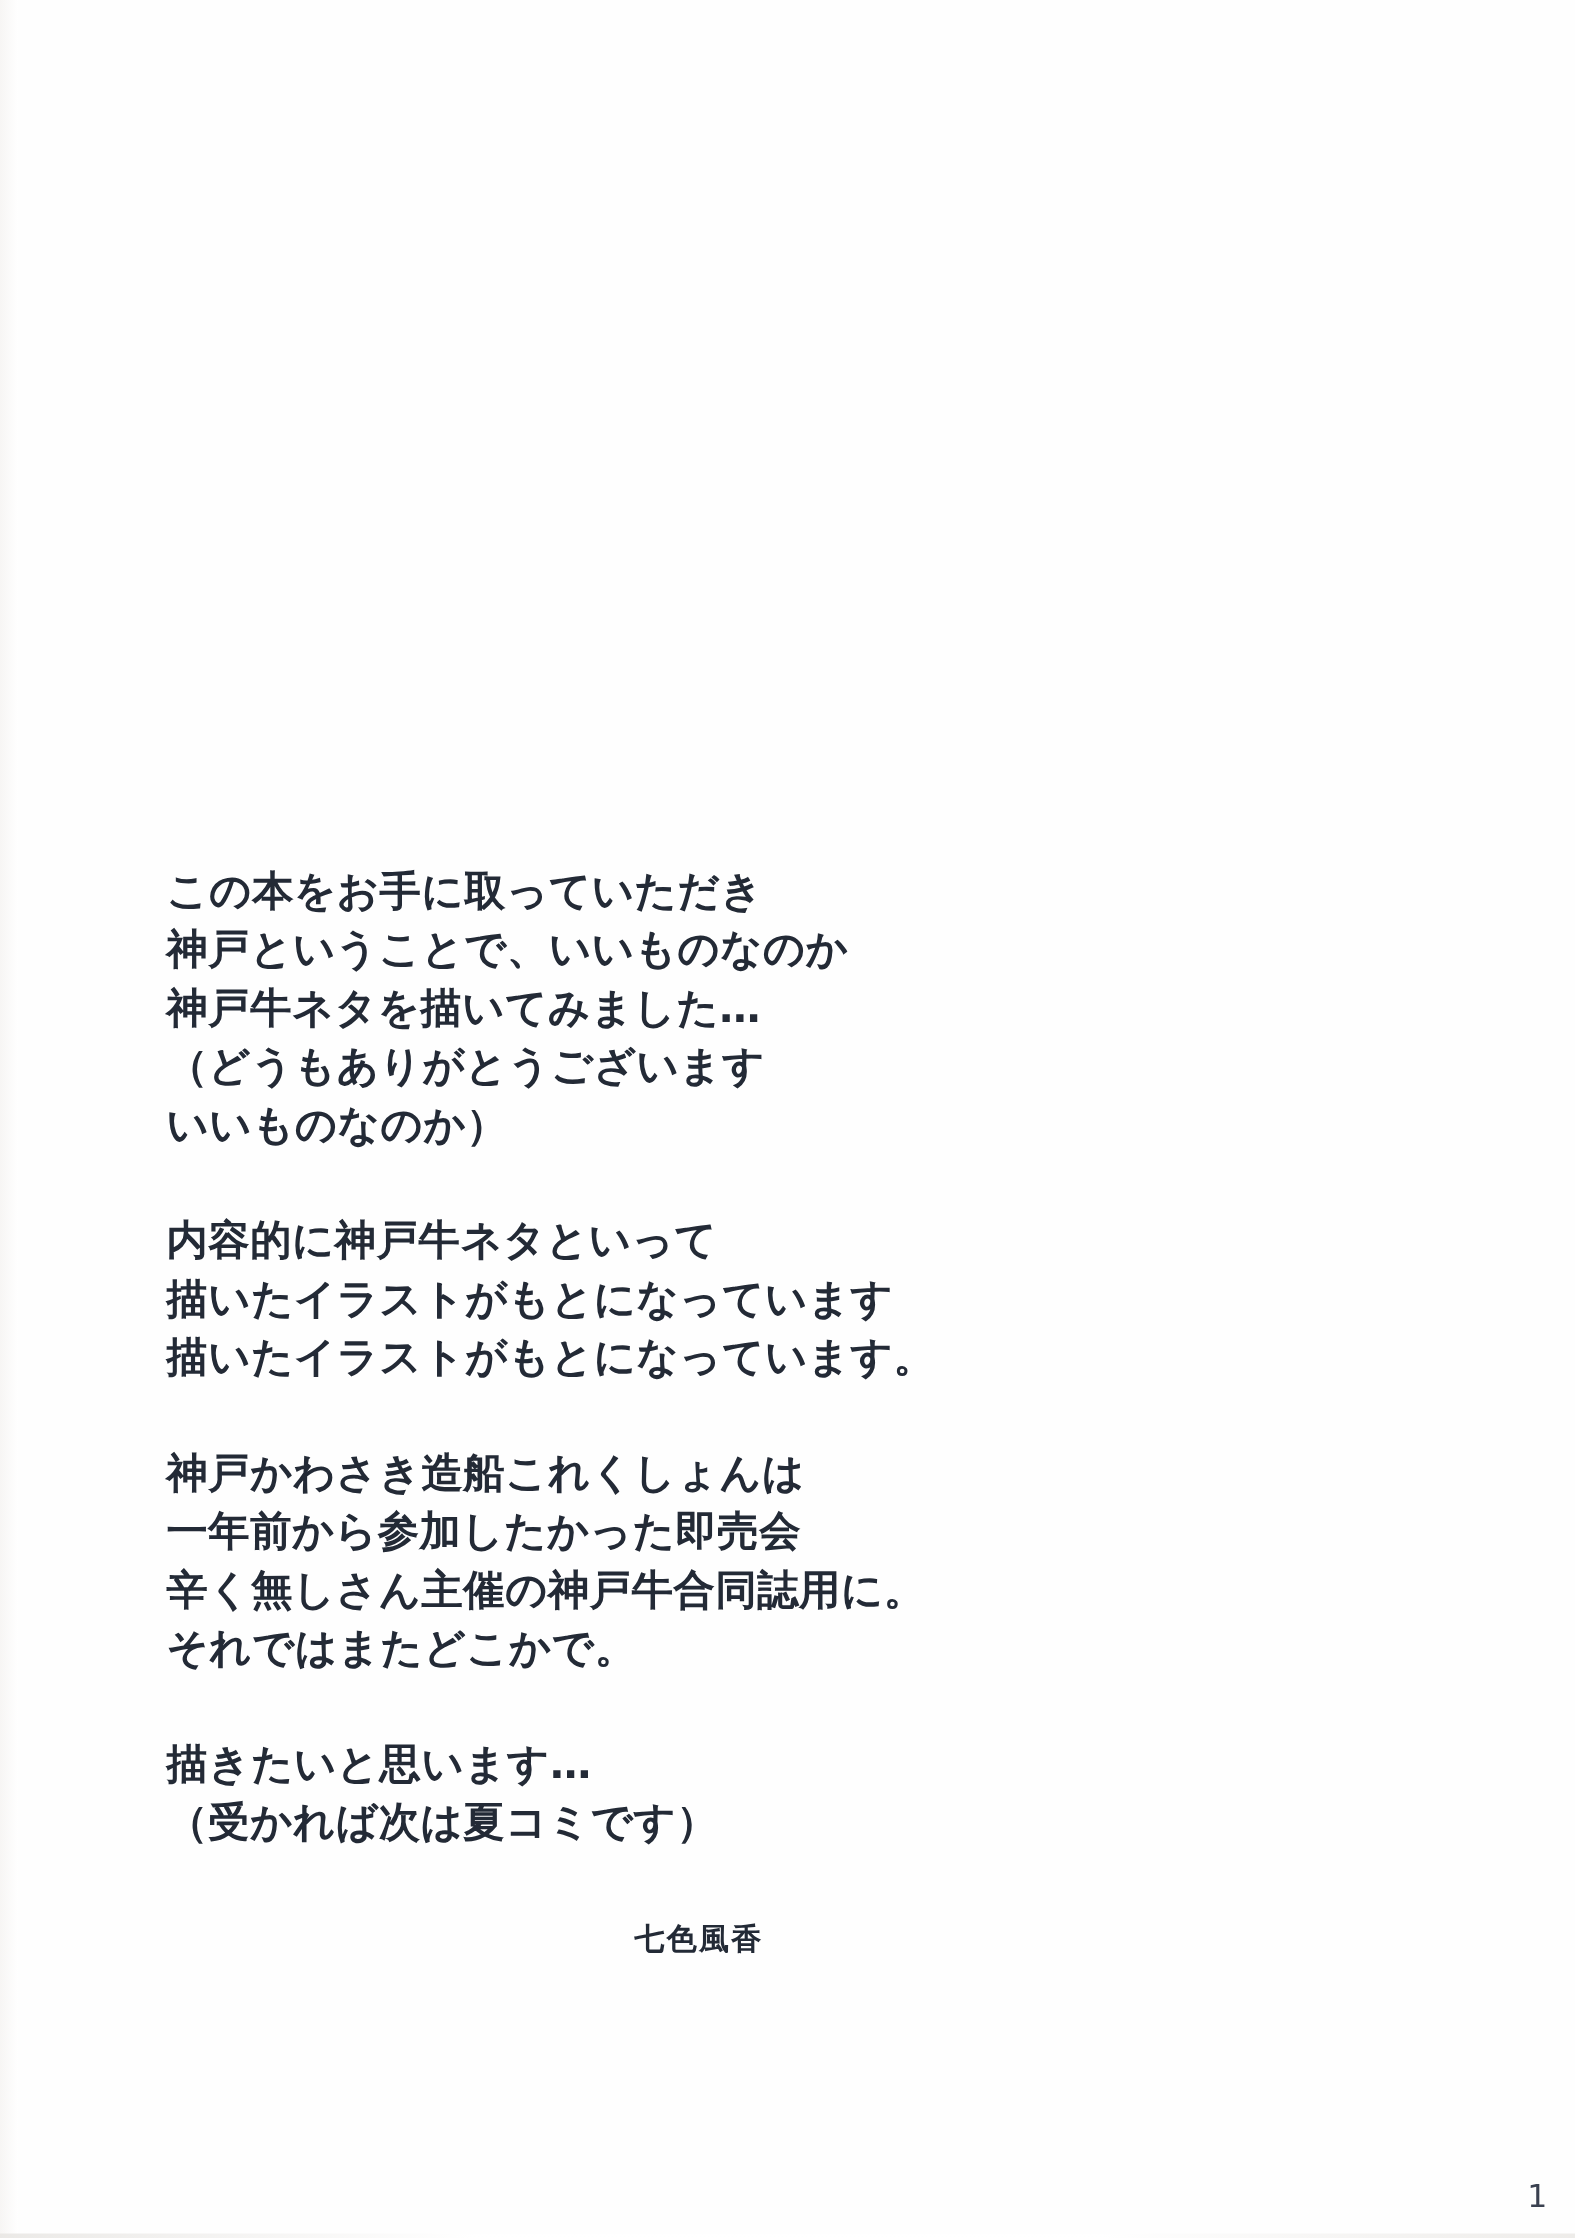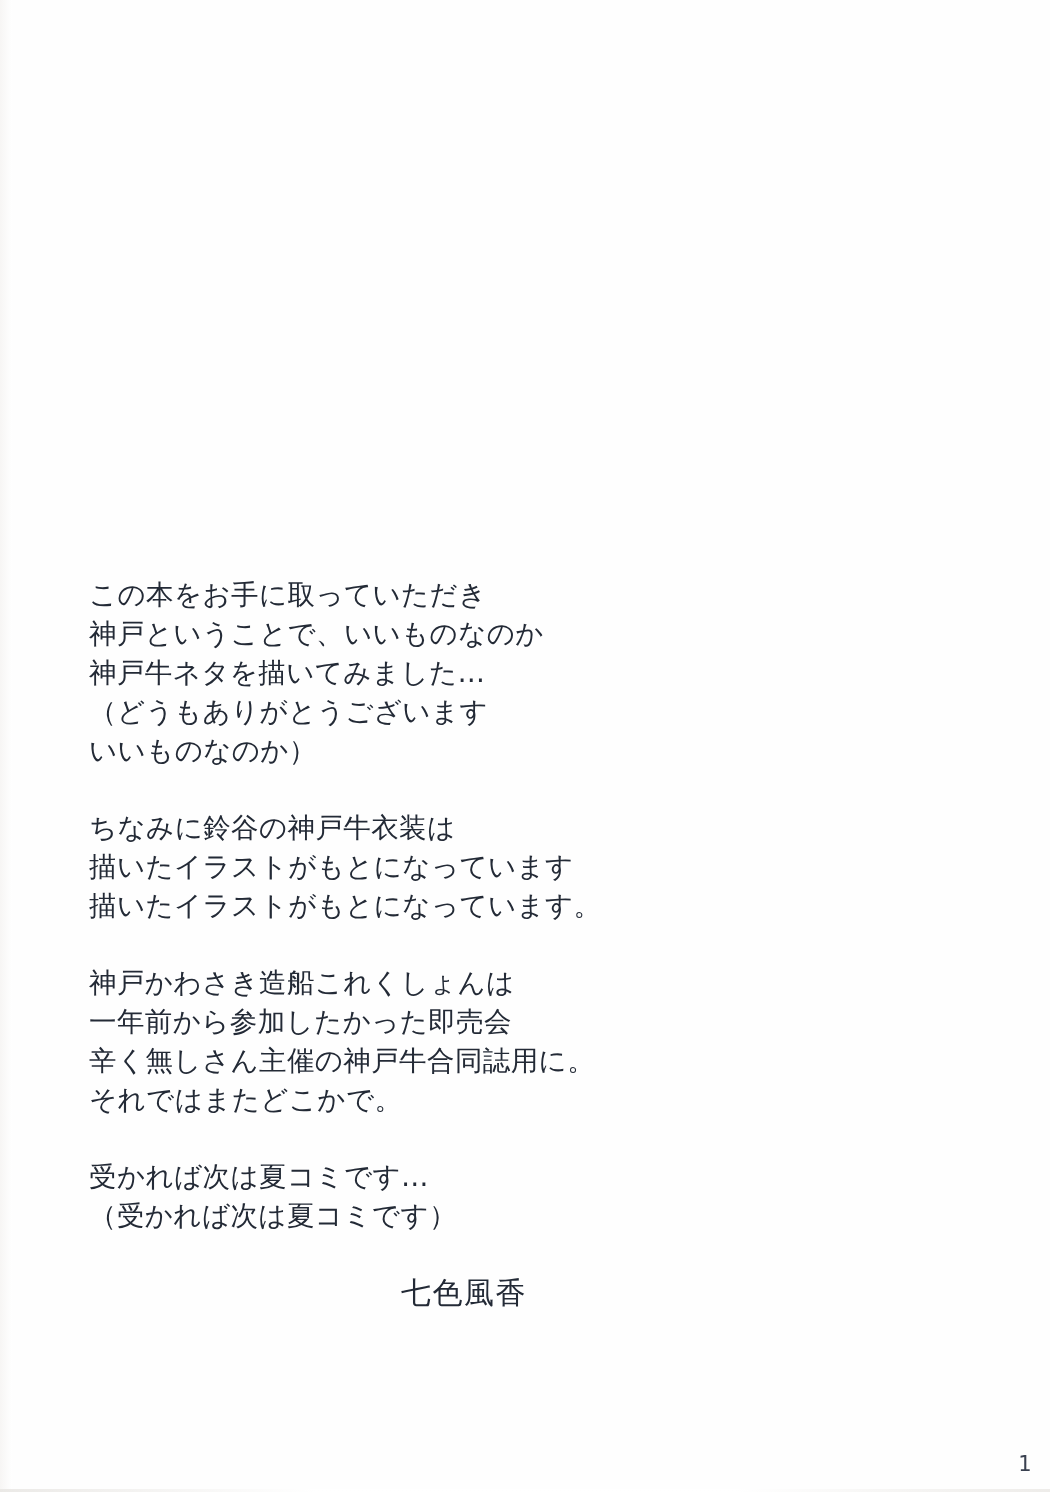--- a/index.html
+++ b/index.html
@@ -28,43 +28,44 @@
     left: 0;
     top: 0;
     width: 12px;
     height: 100%;
     background: linear-gradient(to right, #f3f1ef 0%, #ffffff 100%);
     opacity: .65;
   }
 
   .afterword {
     position: absolute;
-    left: 89px;
+    left: 111px;
     top: 575px;
     width: 700px;
+    font-weight: bold;
   }
 
   .block {
     margin: 0 0 38px 0;
   }
   .block:last-of-type {
     margin-bottom: 0;
   }
 
   .line {
     font-size: 27.5px;
     line-height: 39px;
     letter-spacing: .4px;
     white-space: pre;
     color: #232a36;
   }
 
   .signature {
     margin-top: 10px;
-    font-size: 30px;
+    font-size: 20px;
     line-height: 39px;
     letter-spacing: 1.5px;
     padding-left: 312px;
     color: #232a36;
   }
 
   .page-number {
     position: absolute;
     right: 18px;
     bottom: 16px;
@@ -95,34 +96,34 @@
 
     <div class="block">
       <div class="line">この本をお手に取っていただき</div>
       <div class="line">神戸ということで、いいものなのか</div>
       <div class="line">神戸牛ネタを描いてみました…</div>
       <div class="line">（どうもありがとうございます</div>
       <div class="line">いいものなのか）</div>
     </div>
 
     <div class="block">
-      <div class="line">ちなみに鈴谷の神戸牛衣装は</div>
+      <div class="line">内容的に神戸牛ネタといって</div>
       <div class="line">描いたイラストがもとになっています</div>
       <div class="line">描いたイラストがもとになっています。</div>
     </div>
 
     <div class="block">
       <div class="line">神戸かわさき造船これくしょんは</div>
       <div class="line">一年前から参加したかった即売会</div>
       <div class="line">辛く無しさん主催の神戸牛合同誌用に。</div>
       <div class="line">それではまたどこかで。</div>
     </div>
 
     <div class="block">
-      <div class="line">受かれば次は夏コミです…</div>
+      <div class="line">描きたいと思います…</div>
       <div class="line">（受かれば次は夏コミです）</div>
     </div>
 
     <div class="signature">七色風香</div>
 
   </div>
 
   <div class="page-number">1</div>
   <div class="bottom-edge"></div>
 

